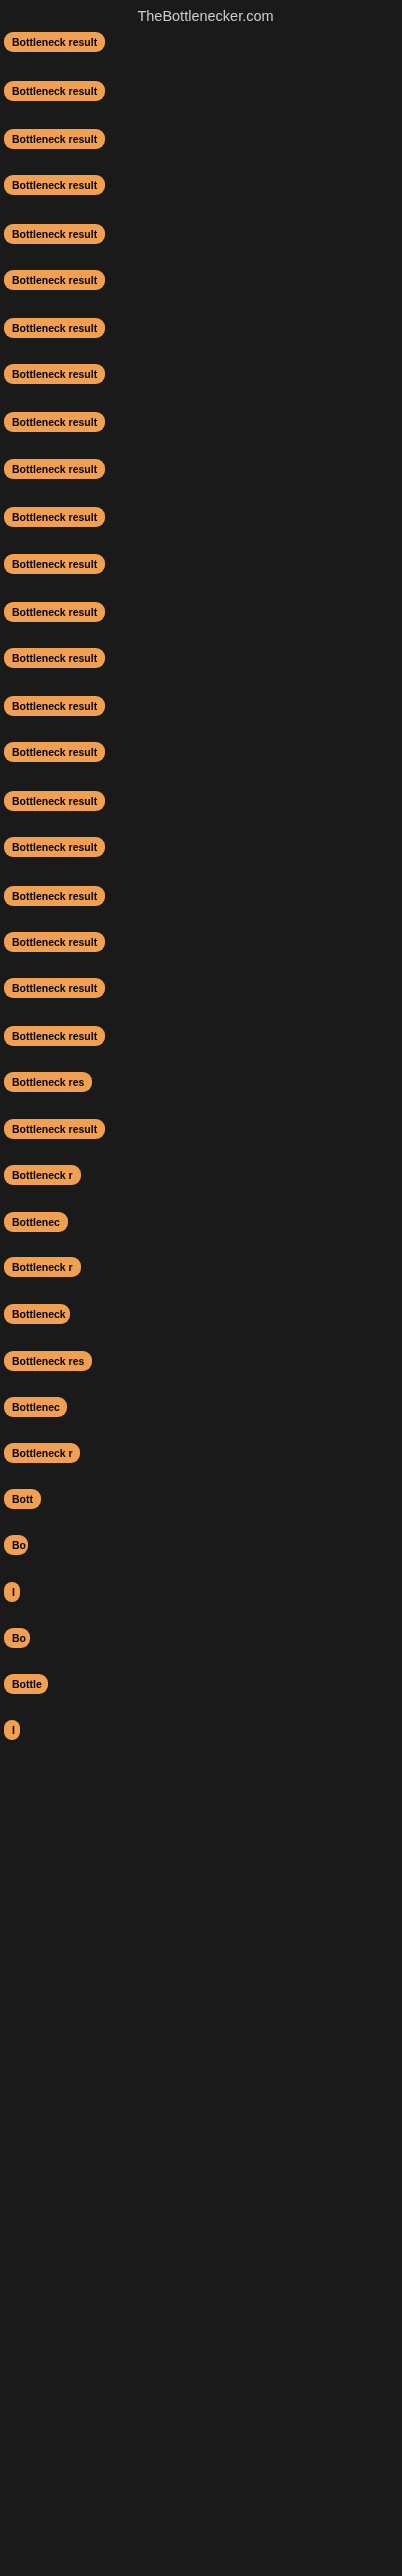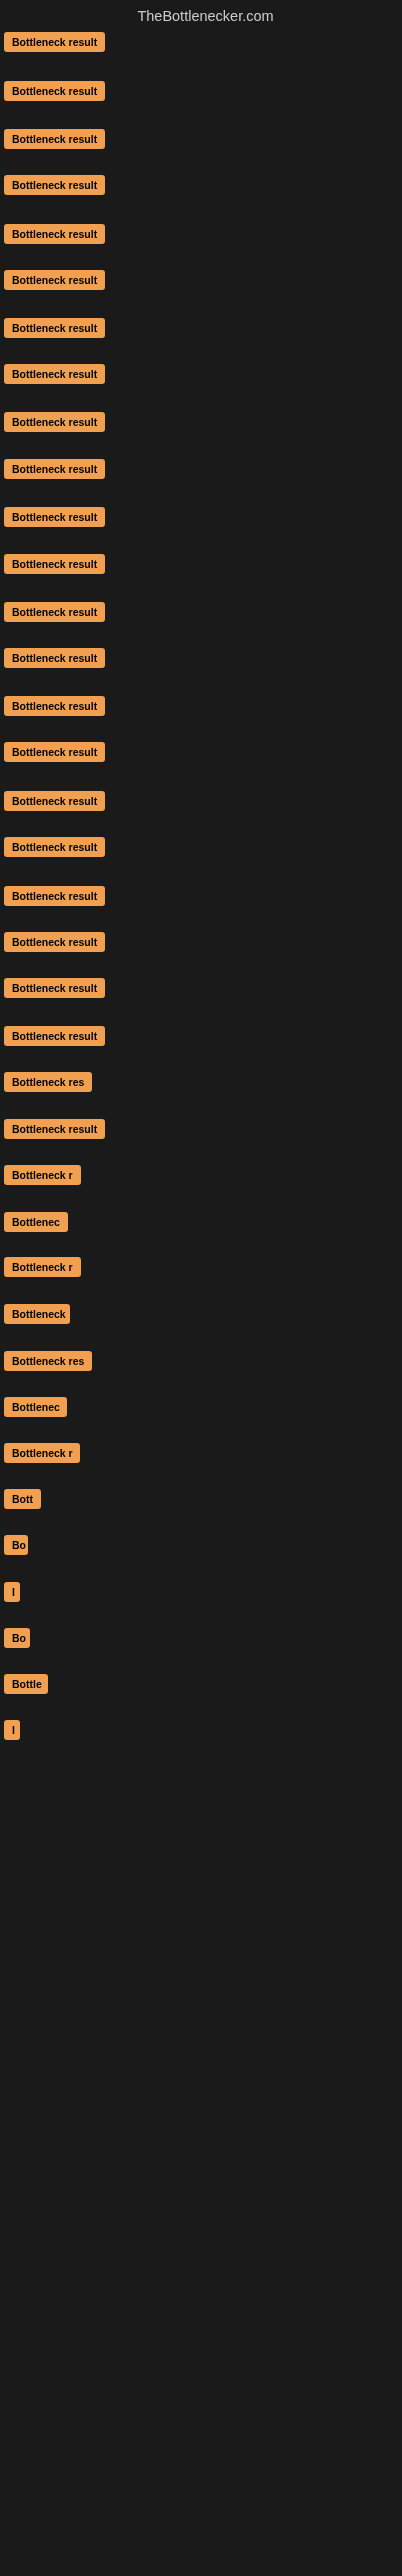--- a/index.html
+++ b/index.html
@@ -21,21 +21,21 @@
       padding: 8px 0 12px 8px;
       font-weight: normal;
     }
     .bottleneck-badge {
       display: inline-block;
       background-color: #f0a050;
       color: #000;
       font-size: 10.5px;
       font-weight: bold;
       padding: 4px 8px;
-      border-radius: 3px;
+      border-radius: 9px;
       white-space: nowrap;
       overflow: hidden;
     }
   </style>
 </head>
 <body style="min-height: 2576px; position: relative;">
 
 <div>
   <h1 class="site-title">TheBottlenecker.com</h1>
 </div>

